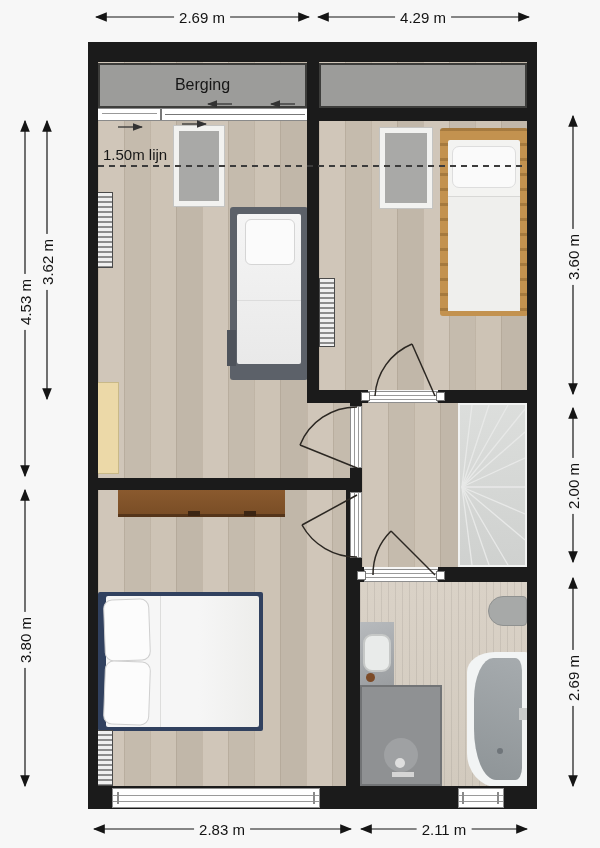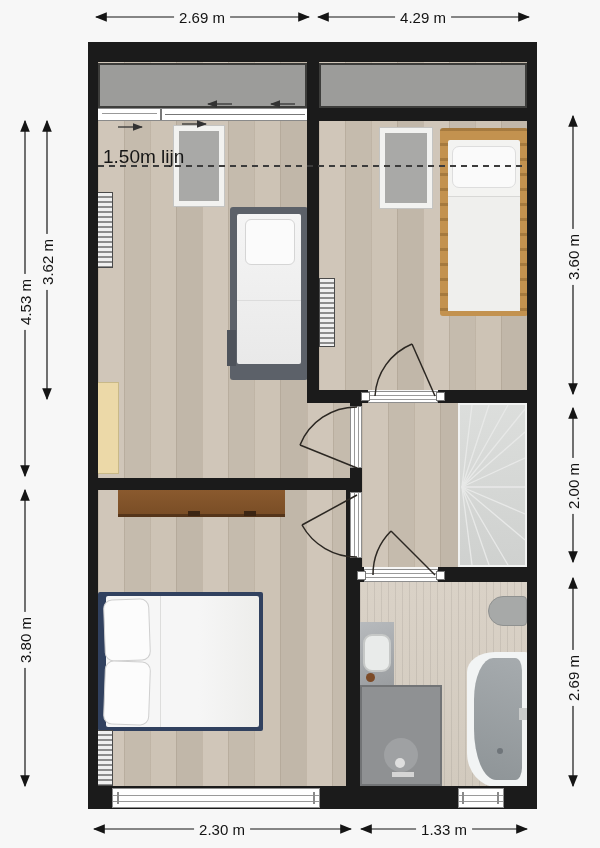--- a/index.html
+++ b/index.html
@@ -183,25 +183,26 @@
       <line x1="361" y1="829" x2="527" y2="829" marker-start="url(#ah)" marker-end="url(#ah)"></line>
       <line x1="25" y1="121" x2="25" y2="476" marker-start="url(#ah)" marker-end="url(#ah)"></line>
       <line x1="25" y1="490" x2="25" y2="786" marker-start="url(#ah)" marker-end="url(#ah)"></line>
       <line x1="47" y1="121" x2="47" y2="399" marker-start="url(#ah)" marker-end="url(#ah)"></line>
       <line x1="573" y1="116" x2="573" y2="394" marker-start="url(#ah)" marker-end="url(#ah)"></line>
       <line x1="573" y1="408" x2="573" y2="562" marker-start="url(#ah)" marker-end="url(#ah)"></line>
       <line x1="573" y1="578" x2="573" y2="786" marker-start="url(#ah)" marker-end="url(#ah)"></line>
     </g>
   </svg>
 
-  <div class="plabel" style="left:103px;top:146px;font-size:19px;">1.50m lijn</div>
+  <div class="plabel" style="left:98px;top:76px;width:209px;text-align:center;">Berging</div>
+  <div class="plabel" style="left:103px;top:146px;font-size:15px;">1.50m lijn</div>
 
   <div class="dim" style="left:202px;top:17px;">2.69 m</div>
   <div class="dim" style="left:423px;top:17px;">4.29 m</div>
-  <div class="dim" style="left:222px;top:829px;">2.30 m</div>
-  <div class="dim" style="left:444px;top:829px;">1.33 m</div>
+  <div class="dim" style="left:222px;top:829px;">2.83 m</div>
+  <div class="dim" style="left:444px;top:829px;">2.11 m</div>
   <div class="dim v" style="left:25px;top:302px;">4.53 m</div>
   <div class="dim v" style="left:47px;top:262px;">3.62 m</div>
   <div class="dim v" style="left:25px;top:640px;">3.80 m</div>
   <div class="dim v" style="left:573px;top:257px;">3.60 m</div>
   <div class="dim v" style="left:573px;top:486px;">2.00 m</div>
   <div class="dim v" style="left:573px;top:678px;">2.69 m</div>
 </div>
 
 </body></html>

